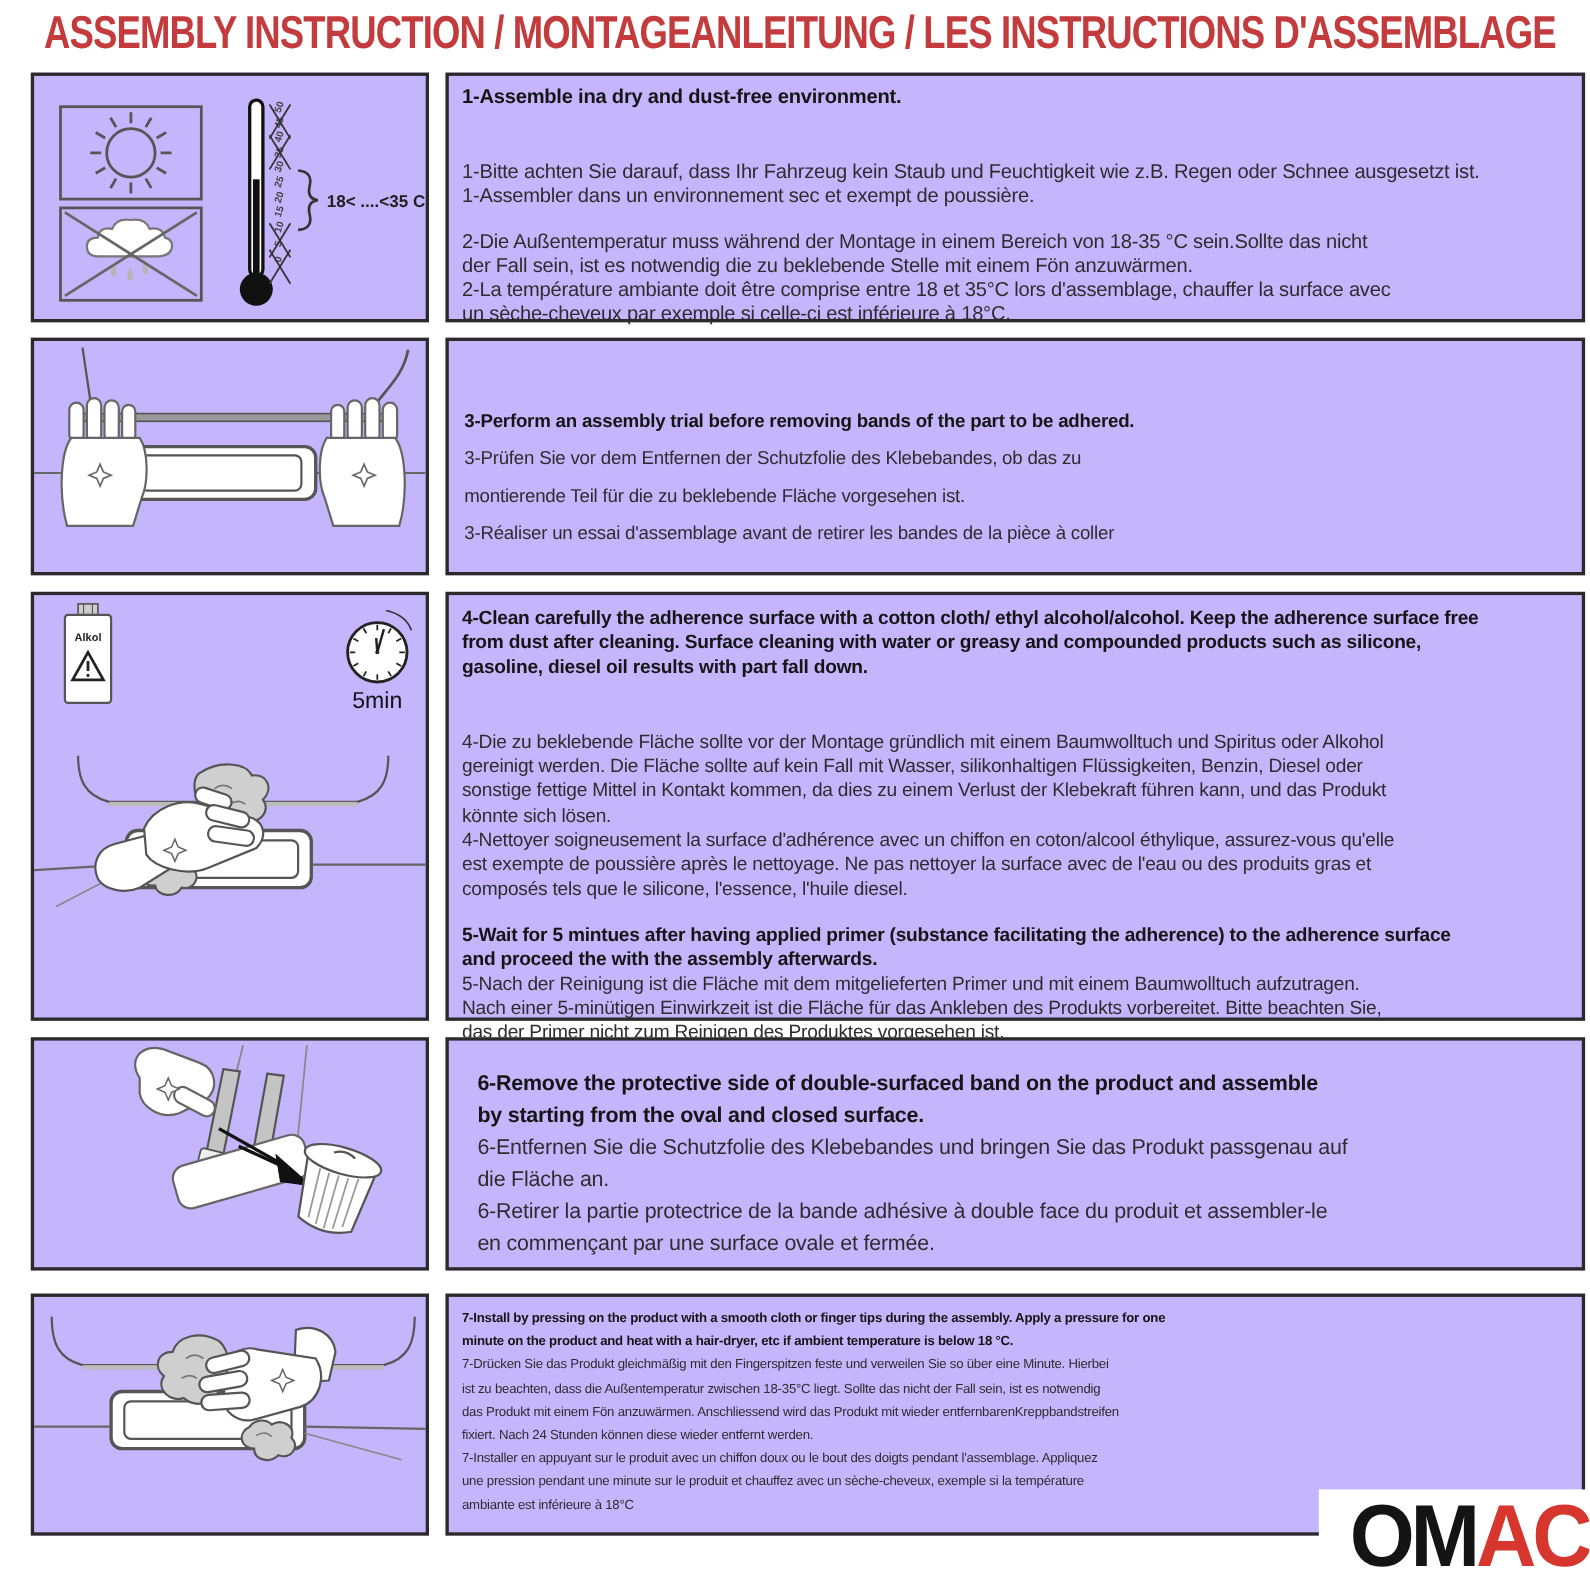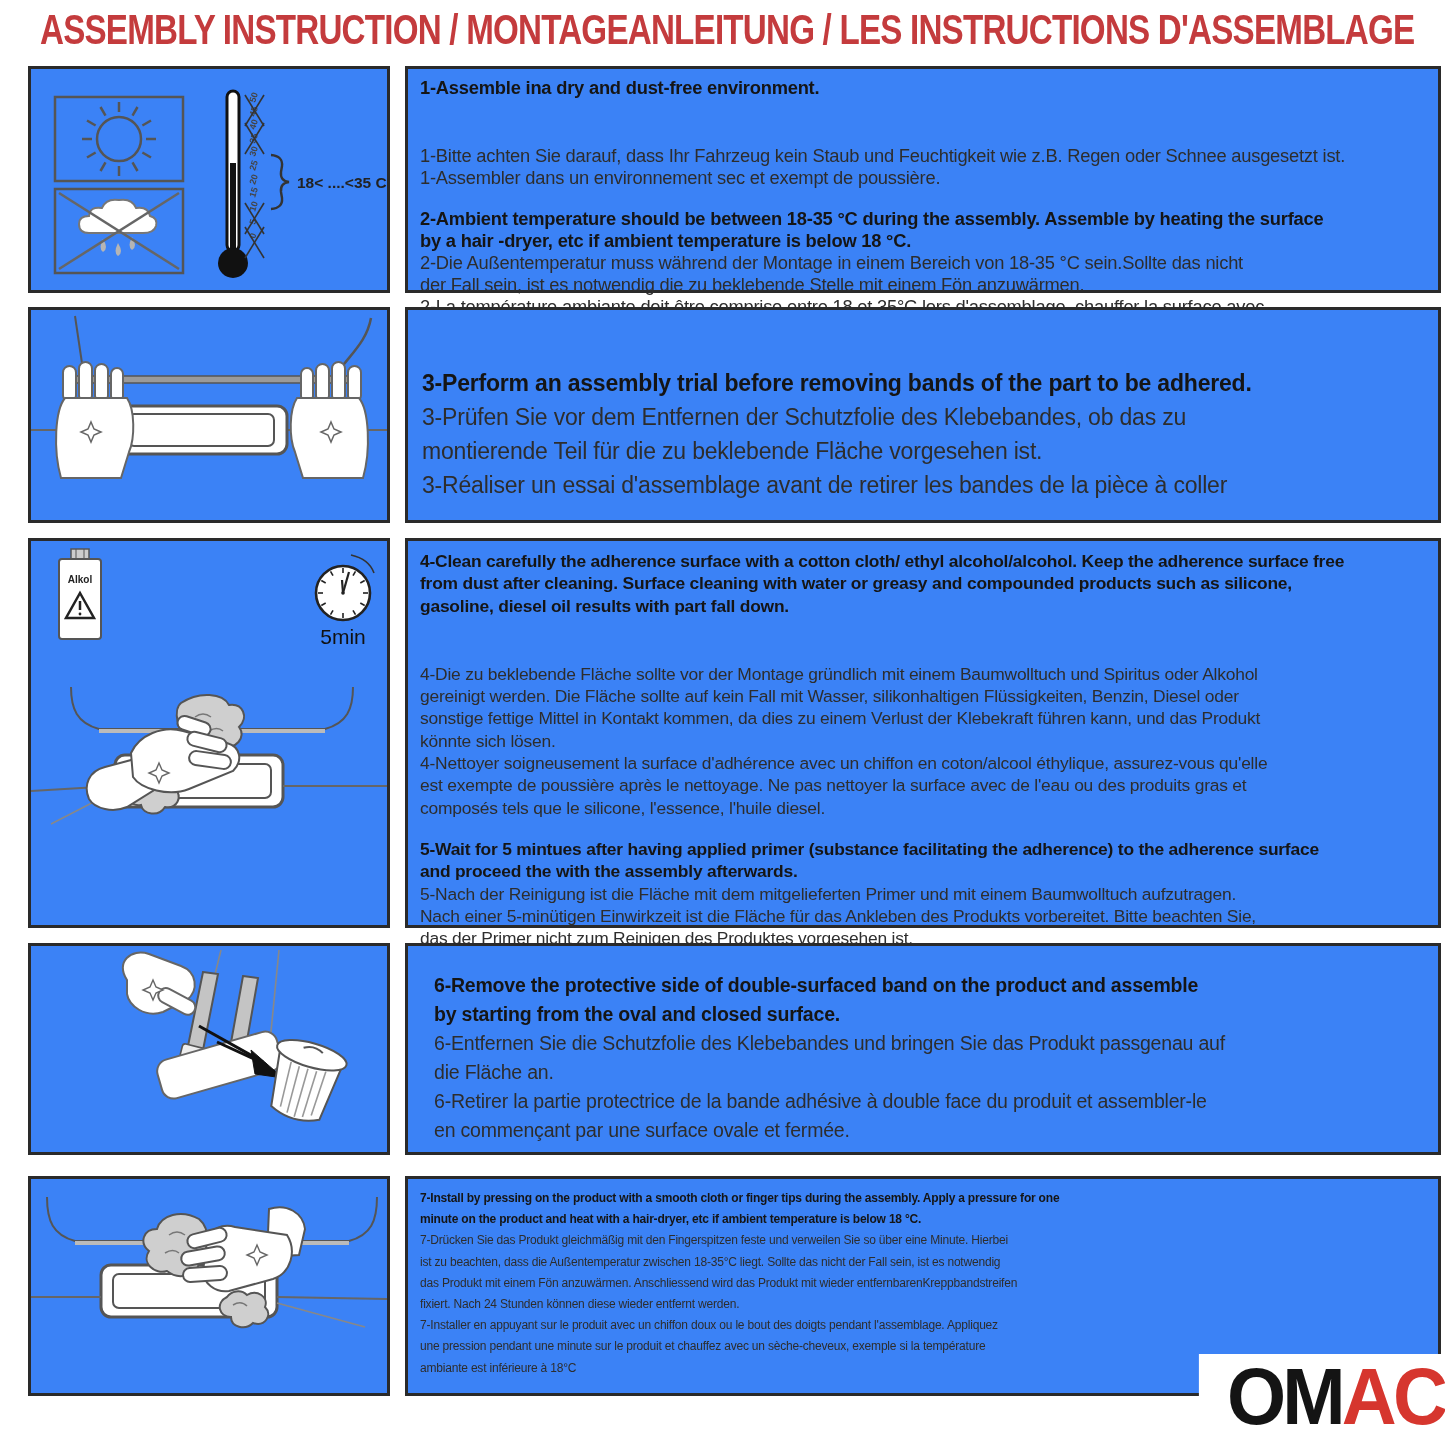--- a/index.html
+++ b/index.html
@@ -11,33 +11,33 @@
   html,body{margin:0;padding:0;background:#fff;}
   .page{
     position:relative;width:1445px;height:1445px;background:#fff;overflow:hidden;
     font-family:"Liberation Sans", sans-serif;
   }
   .title{
     position:absolute;left:40px;top:6px;white-space:nowrap;
     font-size:42px;font-weight:bold;letter-spacing:-1px;color:var(--title_red);
     transform:scaleX(0.79);transform-origin:left center;
   }
-  .panel{position:absolute;background:#3b82f6;border:3px solid var(--border);box-sizing:border-box;}
+  .panel{position:absolute;background:#c4b5fd;border:3px solid var(--border);box-sizing:border-box;}
   .img-panel{left:28px;width:362px;}
   .text-panel{left:405px;width:1036px;}
   .r1{top:66px;height:227px;}
   .r2{top:307px;height:216px;}
   .r3{top:538px;height:390px;}
   .r4{top:943px;height:212px;}
   .r5{top:1176px;height:220px;}
   .para{margin:0;white-space:pre-line;color:var(--ink);letter-spacing:-0.2px;}
   .para.b{font-weight:bold;color:#151515;}
   .gap{margin-bottom:19px;margin-top:46px;}
   .tp1{padding:8px 12px 0;}  .tp1 .para{font-size:18.3px;line-height:22px;}
-  .tp2{padding:56px 14px 0;} .tp2 .para{font-size:23px;line-height:34px;}
+  .tp2{padding:56px 14px 0;} .tp2 .para{font-size:17px;line-height:34px;}
   .tp3{padding:9px 12px 6px;}  .tp3 .para{font-size:17.4px;line-height:22.3px;}
   .tp4{padding:25px 26px 0;} .tp4 .para{font-size:19.5px;line-height:29px;}
   .tp5{padding:9px 12px 0;}  .tp5 .para{font-size:12px;line-height:21.2px;}
   .img-panel svg{display:block;width:100%;height:100%;}
   svg text{font-family:"Liberation Sans", sans-serif;}
   .logo{
     position:absolute;left:1186px;top:1354px;width:258px;height:86px;background:#fff;
     display:flex;align-items:center;justify-content:flex-end;z-index:5;
     font-weight:bold;font-size:80px;line-height:1;letter-spacing:-4px;
     transform:scaleX(0.95);transform-origin:right center;
@@ -112,22 +112,20 @@
         </g>
       </g>
       <path d="M240,86 Q252,87 251,97 L250,103 Q249,112 258,113 Q249,114 250,123 L251,129 Q252,139 240,140" fill="none" stroke="#333" stroke-width="2.4"></path>
       <text x="266" y="119" font-size="15.5" font-weight="bold" fill="#222">18&lt; ....&lt;35 C</text>
     </svg>
   </div>
   <div class="panel text-panel r1 tp1">
     <p class="para b">1-Assemble ina dry and dust-free environment.</p>
     <p class="para gap">1-Bitte achten Sie darauf, dass Ihr Fahrzeug kein Staub und Feuchtigkeit wie z.B. Regen oder Schnee ausgesetzt ist.
 1-Assembler dans un environnement sec et exempt de poussière.</p>
-    <p class="para b">2-Ambient temperature should be between 18-35 °C  during the assembly. Assemble by heating the surface
-by a hair -dryer, etc if ambient temperature is below 18 °C.</p>
     <p class="para">2-Die Außentemperatur muss während der Montage in einem Bereich von 18-35 °C  sein.Sollte das nicht
 der Fall sein, ist es notwendig die zu beklebende Stelle mit einem Fön anzuwärmen.
 2-La température ambiante doit être comprise entre 18 et 35°C lors d'assemblage, chauffer la surface avec
 un sèche-cheveux par exemple si celle-ci est inférieure à 18°C.</p>
   </div>
 
   <div class="panel img-panel r2">
     <svg viewBox="0 0 356 210">
       <rect x="36" y="66" width="292" height="7" fill="#9a9a9a" stroke="#555" stroke-width="1.5"></rect>
       <line x1="0" y1="120" x2="84" y2="120" stroke="#666" stroke-width="2"></line>

